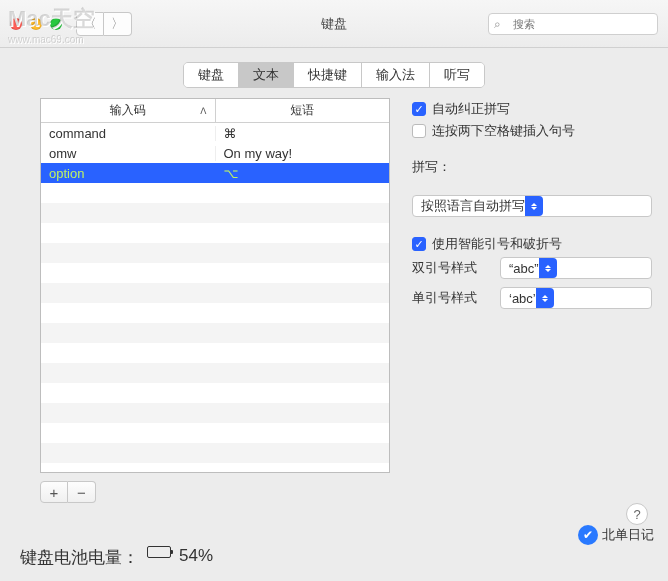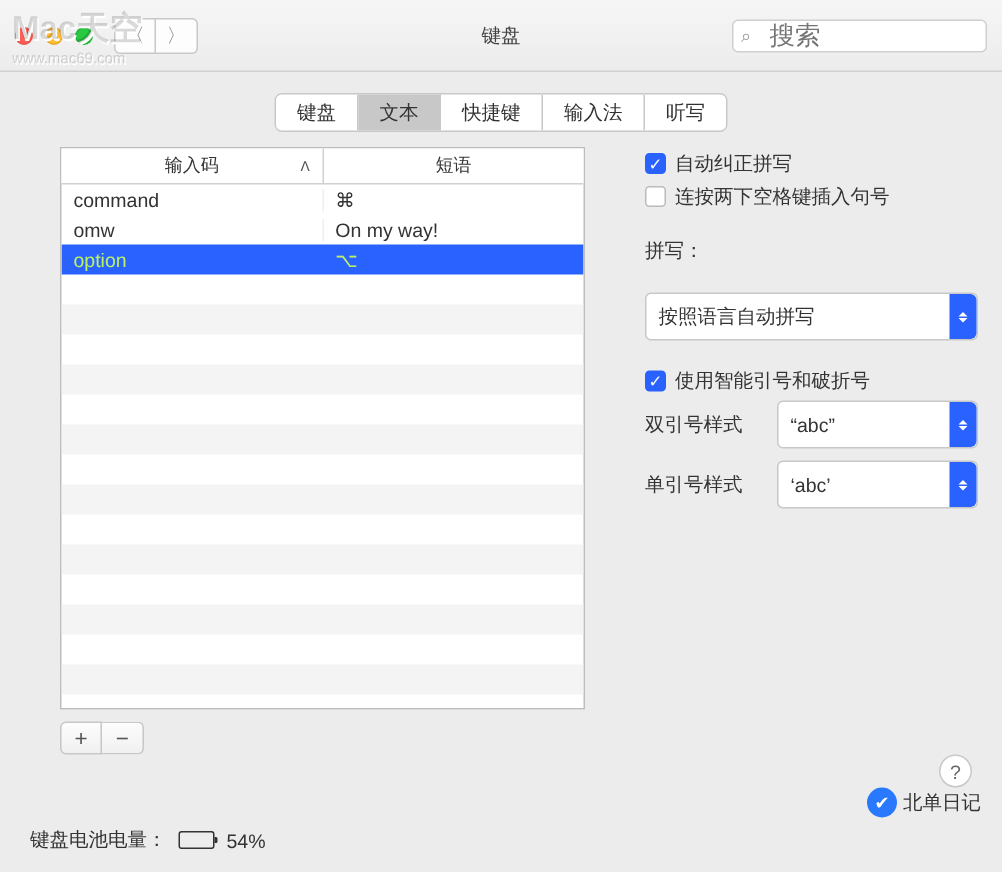--- a/index.html
+++ b/index.html
@@ -10,33 +10,33 @@
 .dot { width: 12px; height: 12px; border-radius: 50%; border: 1px solid rgba(0,0,0,.1); }
 .dot.red { background: #ff5f57; }
 .dot.yellow { background: #febc2e; }
 .dot.green { background: #28c840; }
 .navbtns { display: flex; gap: 0; margin-left: 4px; }
 .navbtn { width: 28px; height: 24px; border: 1px solid #c8c8c8; background: #fdfdfd; display: flex; align-items: center; justify-content: center; color: #888; }
 .navbtn:first-child { border-radius: 4px 0 0 4px; }
 .navbtn:last-child { border-radius: 0 4px 4px 0; border-left: none; }
 .title { position: absolute; left: 0; right: 0; text-align: center; font-size: 13px; color: #444; pointer-events: none; }
 .searchwrap { margin-left: auto; position: relative; }
-.searchwrap input { width: 170px; height: 22px; border-radius: 4px; border: 1px solid #cfcfcf; padding: 0 18px 0 24px; background: #fff; font-size: 17px; }
+.searchwrap input { width: 170px; height: 22px; border-radius: 4px; border: 1px solid #cfcfcf; padding: 0 18px 0 24px; background: #fff; font-size: 11px; }
 .searchicon { position: absolute; left: 6px; top: 4px; color: #999; font-size: 12px; }
 
 .watermark { position: absolute; left: 8px; top: 4px; font-weight: bold; color: rgba(0,0,0,.15); font-size: 22px; text-shadow: 1px 1px #fff; pointer-events: none; }
 .watermark small { display: block; font-size: 10px; font-weight: normal; }
 
 .tabs { display: flex; justify-content: center; margin: 14px 0 10px; }
 .tabbar { display: flex; border-radius: 5px; overflow: hidden; border: 1px solid #c8c8c8; }
 .tab { padding: 3px 14px; background: #fff; border-right: 1px solid #c8c8c8; font-size: 13px; cursor: default; }
 .tab:last-child { border-right: none; }
 .tab.active { background: #c8c8c8; }
 
-.content { display: flex; padding: 0 16px 10px 40px; gap: 40px; }
+.content { display: flex; padding: 0 16px 10px 40px; gap: 22px; }
 
 .tablewrap { width: 350px; }
 .tablebox { border: 1px solid #bdbdbd; background: #fff; height: 375px; display: flex; flex-direction: column; }
 .thead { display: flex; height: 24px; border-bottom: 1px solid #d0d0d0; background: #fff; }
 .th { flex: 1; display: flex; align-items: center; justify-content: center; font-size: 12px; border-right: 1px solid #d0d0d0; position: relative; }
 .th:last-child { border-right: none; }
 .sortind { position: absolute; right: 8px; font-size: 9px; color: #555; }
 .tbody { flex: 1; overflow: auto; }
 .tr { display: flex; height: 20px; align-items: center; }
 .tr.alt { background: #f4f4f4; }
@@ -52,31 +52,31 @@
 .sqbtn:first-child { border-radius: 4px 0 0 4px; }
 .sqbtn:last-child { border-radius: 0 4px 4px 0; border-left: none; }
 
 .rightpane { flex: 1; padding-top: 2px; }
 .checkrow { display: flex; align-items: center; gap: 6px; margin-bottom: 4px; font-size: 13px; }
 .chk { width: 14px; height: 14px; border: 1px solid #bbb; border-radius: 3px; background: #fff; display: inline-flex; align-items: center; justify-content: center; font-size: 11px; color: #fff; }
 .chk.on { background: #2962ff; border-color: #2962ff; }
 
 .section { margin-top: 18px; }
 .sectlabel { font-size: 13px; margin-bottom: 19px; }
-.select { display: flex; align-items: center; justify-content: space-between; border: 1px solid #c8c8c8; border-radius: 4px; background: #fff; height: 32px; padding: 0 0 0 8px; font-size: 13px; color: #333; }
+.select { display: flex; align-items: center; border: 1px solid #c8c8c8; border-radius: 4px; background: #fff; height: 22px; padding: 0 0 0 8px; font-size: 13px; color: #333; }
 .selarrow { width: 18px; height: 100%; background: #2962ff; border-radius: 0 4px 4px 0; display: flex; flex-direction: column; align-items: center; justify-content: center; gap: 1px; }
 .selarrow::before, .selarrow::after { content: ""; border: 3px solid transparent; }
 .selarrow::before { border-bottom-color: #fff; }
 .selarrow::after { border-top-color: #fff; }
 .selectrow { display: flex; align-items: center; gap: 8px; margin-bottom: 8px; }
 .selectrow .label { width: 80px; text-align: left; font-size: 13px; }
 .selectrow .select { flex: 1; }
 
 .footer { position: absolute; bottom: 12px; left: 20px; right: 20px; display: flex; align-items: center; justify-content: space-between; }
-.battery { display: flex; align-items: center; gap: 8px; font-size: 13px; }
+.battery { display: flex; align-items: flex-start; gap: 8px; font-size: 17px; }
 .baticon { width: 24px; height: 12px; border: 1px solid #333; border-radius: 2px; position: relative; }
 .baticon::after { content: ""; position: absolute; right: -3px; top: 3px; width: 2px; height: 4px; background: #333; border-radius: 0 1px 1px 0; }
 .batfill { height: 100%; background: #333; width: 54%; }
 .ftbtn { padding: 3px 14px; border: 1px solid #c8c8c8; border-radius: 4px; background: linear-gradient(#fdfdfd,#f0f0f0); font-size: 13px; }
 
 .cornerlogo { position: absolute; right: 14px; bottom: 36px; display: flex; align-items: center; gap: 4px; font-size: 13px; color: #333; pointer-events: none; }
 .bluedot { width: 20px; height: 20px; border-radius: 50%; background: #2979ff; display: flex; align-items: center; justify-content: center; color: #fff; font-size: 12px; }
 .helpbtn { position: absolute; right: 20px; bottom: 56px; width: 22px; height: 22px; border: 1px solid #c8c8c8; border-radius: 50%; background: #fff; display: flex; align-items: center; justify-content: center; color: #666; font-size: 13px; }
 </style>
 </head>

